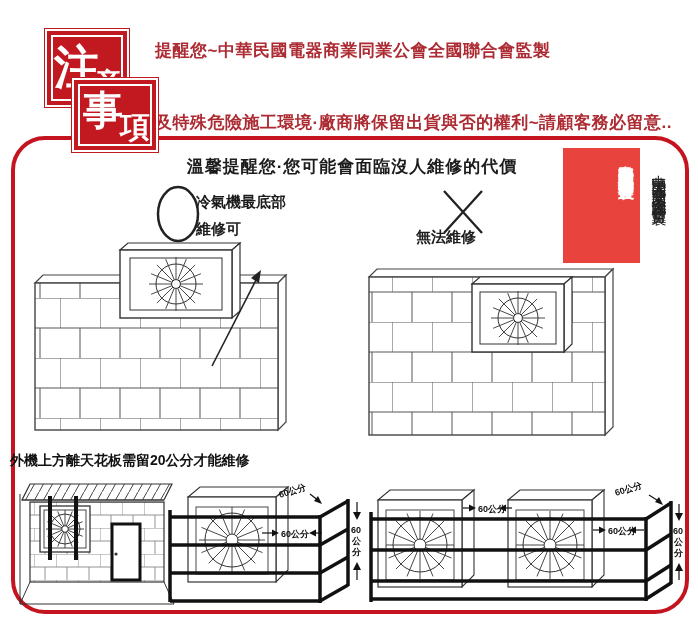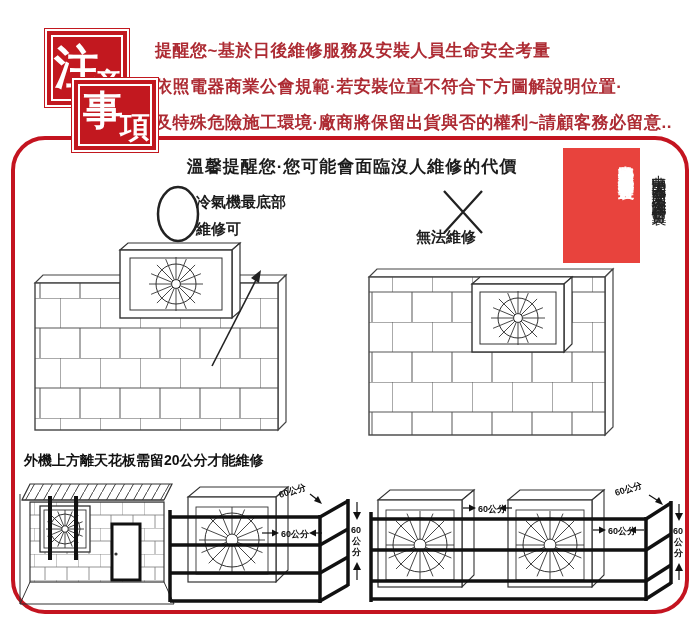--- a/index.html
+++ b/index.html
@@ -48,22 +48,21 @@
       <div class="badge-ch" style="left:7px;top:13px;font-size:46px;">注</div>
       <div class="badge-ch" style="left:47px;top:38px;font-size:30px;">意</div>
     </div>
     <div class="badge-sq" style="left:30px;top:56px;width:82px;height:70px;">
       <div class="inner"></div>
       <div class="badge-ch" style="left:9px;top:10px;font-size:40px;">事</div>
       <div class="badge-ch" style="left:46px;top:32px;font-size:30px;">項</div>
     </div>
   </div>
 
-  <div class="abs hline" style="left:155px;top:39px;">提醒您~基於日後維修服務及安裝人員生命安全考量</div>
-  <div class="abs hline" style="left:155px;top:75px;">依照電器商業公會規範·若安裝位置不符合下方圖解說明位置·</div>
+  <div class="abs hline" style="left:155px;top:39px;">提醒您~中華民國電器商業同業公會全國聯合會監製</div>
   <div class="abs hline" style="left:155px;top:111px;">及特殊危險施工環境·廠商將保留出貨與否的權利~請顧客務必留意..</div>
 
   <div class="abs panel"></div>
 
   <div class="abs ptitle">溫馨提醒您·您可能會面臨沒人維修的代價</div>
 
   <svg class="abs" style="left:154px;top:183px;z-index:2;" width="48" height="62" viewBox="0 0 48 62">
     <ellipse cx="24" cy="31" rx="20" ry="27" fill="none" stroke="#222" stroke-width="2.5"></ellipse>
   </svg>
 
@@ -136,21 +135,21 @@
       <rect x="120" y="22" width="92" height="68" fill="#fff" stroke="#333" stroke-width="1.4"></rect>
       <rect x="128" y="30" width="76" height="52" fill="none" stroke="#333" stroke-width="1"></rect>
       <g>
           <path d="M139.0 56.0L193.0 56.0M141.1 45.7L190.9 66.3M146.9 36.9L185.1 75.1M155.7 31.1L176.3 80.9M166.0 29.0L166.0 83.0M176.3 31.1L155.7 80.9M185.1 36.9L146.9 75.1M190.9 45.7L141.1 66.3" stroke="#333" stroke-width="0.9" fill="none"></path>
           <circle cx="166" cy="56" r="20" stroke="#333" fill="none"></circle>
           <circle cx="166" cy="56" r="4.4" stroke="#333" fill="#fff"></circle>
         </g>
     </g>
   </svg>
 
-  <div class="abs bcap" style="left:24px;top:452px;font-size:14px;z-index:3;">外機上方離天花板需留20公分才能維修</div>
+  <div class="abs bcap" style="left:10px;top:452px;font-size:14px;z-index:3;">外機上方離天花板需留20公分才能維修</div>
 
   <svg class="abs" style="left:12px;top:476px;z-index:2;" width="168" height="142" viewBox="0 0 168 142">
     <defs>
       <pattern id="bC" width="22" height="26" patternUnits="userSpaceOnUse">
         <rect width="22" height="26" fill="#fff"></rect>
         <path d="M0 0H22 M0 13H22 M0 0V13 M11 13V26" stroke="#777" stroke-width="0.8" fill="none"></path>
       </pattern>
       <pattern id="hC" width="9" height="16" patternUnits="userSpaceOnUse">
         <rect width="9" height="16" fill="#fff"></rect>
         <line x1="0" y1="16" x2="9" y2="0" stroke="#444" stroke-width="1"></line>

